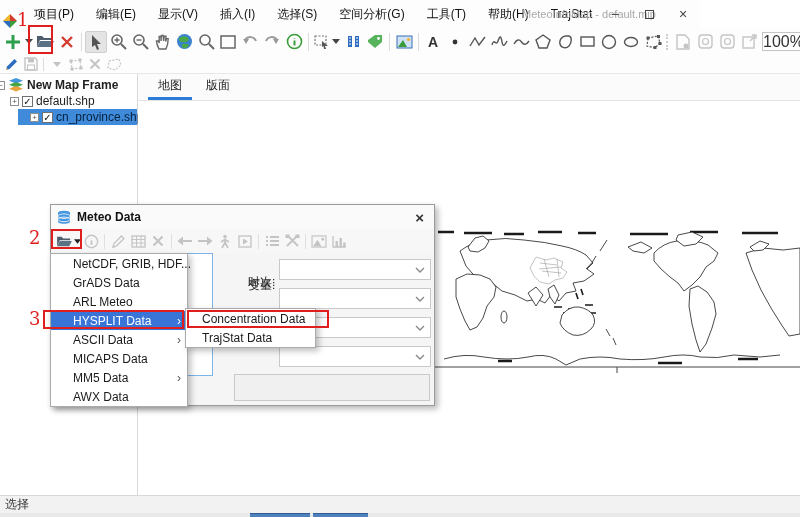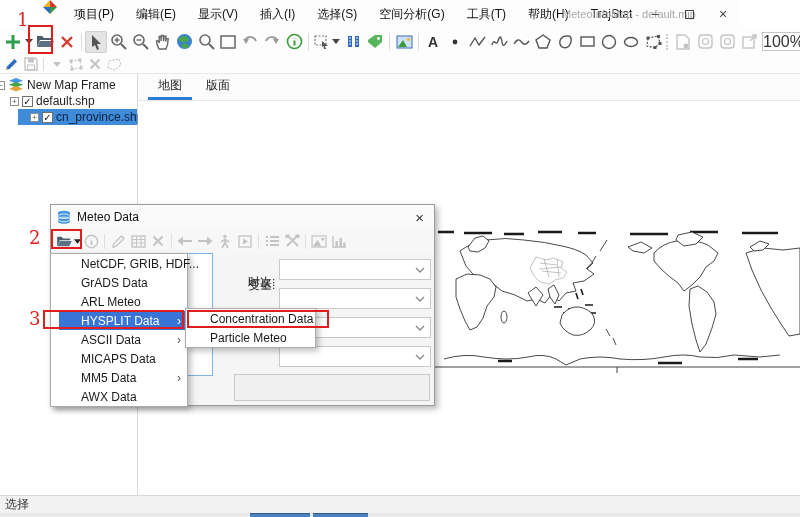--- a/index.html
+++ b/index.html
@@ -1,21 +1,21 @@
 <!DOCTYPE html>
 <html><head>
 <meta charset="utf-8">
 <style>
   * { margin:0; padding:0; box-sizing:border-box; }
   html,body { width:800px; height:517px; overflow:hidden; }
   body { font-family:"Liberation Sans","DejaVu Sans",sans-serif; font-size:12px; color:#222; background:#fff; position:relative; }
   .abs { position:absolute; }
 
   
-  .titlebar { left:0; top:0; width:700px; height:28px; background:#fdfdfd; display:flex; align-items:flex-start;margin-left:40px; }
+  .titlebar { left:0; top:0; width:700px; height:28px; background:#fdfdfd; display:flex; align-items:flex-end; }
   .logo { width:14px; height:14px; margin:0 6px 0 3px; }
   .menubar { display:flex; align-items:center; }
   .menubar .mitem { padding:0 11px; line-height:28px; color:#111; cursor:default; }
   .win-title { position:absolute; left:522px; top:0; line-height:28px; color:#a9a9a9; font-size:11px; }
   .winbtns { position:absolute; right:0; top:0; display:flex; }
   .winbtn { width:34px; height:28px; display:flex; align-items:center; justify-content:center; color:#444; font-size:14px; }
   .winbtn .sq { width:9px; height:9px; border:1px solid #444; display:block; }
 
   
   .toolbar1 { left:0; top:28px; width:800px; height:27px; background:#fdfdfd; display:flex; align-items:center; padding-left:2px; }
@@ -26,52 +26,52 @@
   .dotsep { width:4px; height:16px; margin:0 2px; border-left:2px dotted #cfcfcf; flex:0 0 auto; }
   .pressed { background:#e4e4e4; border:1px solid #cfcfcf; border-radius:2px; }
   .zoomcombo { width:46px; height:19px; border:1px solid #c4c4c4; background:#fff; display:flex; align-items:center; margin-left:2px; }
   .zoomcombo span.v { flex:1; text-align:center; font-size:16px; color:#333; }
   .dis { color:#c4c4c4; }
 
   
   .leftpanel { left:0; top:74px; width:138px; height:421px; background:#fff; border-right:1px solid #d9d9d9; padding-top:3px; }
   .trow { display:flex; align-items:center; height:16px; white-space:nowrap; }
   .trow .lbl { font-size:12px; }
-  .frame-lbl { font-weight:normal; }
+  .frame-lbl { font-weight:bold; }
   .expbox { width:9px; height:9px; border:1px solid #8f8f8f; font-size:8px; line-height:7px; text-align:center; color:#555; background:#fff; margin-right:3px; flex:0 0 auto; }
   .chk { width:11px; height:11px; border:1px solid #707070; background:#fff; font-size:10px; line-height:9px; text-align:center; color:#111; margin-right:3px; flex:0 0 auto; }
   .sel-row { background:#3f8bda; }
 
   
   .tabstrip { left:138px; top:74px; width:662px; height:27px; background:#fbfbfb; border-bottom:1px solid #e4e4e4; display:flex; align-items:flex-end; padding-left:8px; }
   .tab { padding:0 12px 6px 12px; font-size:12px; color:#1d1d1d; position:relative; }
   .tab.active::after { content:""; position:absolute; left:2px; right:2px; bottom:0; height:3px; background:#2b7cd6; }
   .maparea { left:138px; top:101px; width:662px; height:394px; background:#fff; }
 
   
   .statusbar { left:0; top:495px; width:800px; height:18px; background:#f2f2f2; border-top:1px solid #d8d8d8; display:flex; align-items:center; font-size:12px; color:#333; }
   .statusbar .cell1 { padding-left:5px; width:80px; }
   .bottomstrip { left:0; top:513px; width:800px; height:4px; background:#e9e9e9; }
   .taskbtn { position:absolute; top:0; height:4px; background:#4f81bd; border-top:1px solid #2f5d94; }
 
   
   .dialog { left:50px; top:204px; width:385px; height:202px; background:#f5f5f5; border:1px solid #9a9a9a; box-shadow:3px 3px 6px rgba(0,0,0,.28); z-index:40; }
-  .dlg-title { height:24px; background:#fafafa; display:flex; align-items:center; padding:0 6px; }
+  .dlg-title { height:24px; background:#fafafa; display:flex; align-items:center; padding:0 6px;font-weight:bold; }
   .dlg-title .t { margin-left:6px; font-size:12px; color:#111; }
   .dlg-close { margin-left:auto; font-size:15px; color:#333; padding:0 4px; }
   .dlg-toolbar { height:24px; display:flex; align-items:center; padding-left:4px; background:#f7f7f7; }
   .dtb { width:20px; height:20px; display:flex; align-items:center; justify-content:center; flex:0 0 auto; }
   .dsep { width:1px; height:15px; background:#e0e0e0; margin:0 3px; flex:0 0 auto; }
   .listbox { position:absolute; left:10px; top:48px; width:152px; height:123px; background:#fff; border:1px solid #7eb4ea; }
   .fldlabel { position:absolute; font-size:12px; color:#222; }
   .combo { position:absolute; left:228px; width:152px; height:21px; background:#fff; border:1px solid #c9c9c9; display:flex; align-items:center; justify-content:flex-end; padding-right:5px; }
   .infobox { position:absolute; left:183px; top:169px; width:196px; height:27px; background:#f0f0f0; border:1px solid #c9c9c9; }
 
   
-  .popup { background:#fff; border:1px solid #ababab; box-shadow:3px 3px 6px rgba(0,0,0,.25); z-index:60;padding-left:8px; }
+  .popup { background:#fff; border:1px solid #ababab; box-shadow:3px 3px 6px rgba(0,0,0,.25); z-index:60; }
   .menu1 { left:50px; top:253px; width:138px; }
   .menu2 { left:185px; top:308px; width:131px; z-index:65; }
   .pitem { height:19px; display:flex; align-items:center; padding:0 6px 0 22px; font-size:12px; color:#1a1a1a; white-space:nowrap; }
   .menu2 .pitem { padding-left:16px; }
   .pitem .arrow { margin-left:auto; color:#555; font-size:12px; }
   .pitem.hl { background:#3875d7; color:#fff; }
   .pitem.hl .arrow { color:#fff; }
 
   
   .redbox { position:absolute; border:2px solid #e01e1e; z-index:80; pointer-events:none; }
@@ -590,21 +590,21 @@
   <div class="pitem">
       <span>AWX Data</span>
     </div>
 </div>
 
 <div class="abs popup menu2">
   <div class="pitem">
       <span>Concentration Data</span>
     </div>
   <div class="pitem">
-      <span>Particle Meteo</span>
+      <span>TrajStat Data</span>
     </div>
 </div>
 
 <span class="rednum" style="left:17px;top:9px">1</span>
 <div class="redbox" style="left:28px;top:25px;width:25px;height:29px"></div>
 <span class="rednum" style="left:29px;top:227px">2</span>
 <div class="redbox" style="left:51px;top:229px;width:31px;height:20px"></div>
 <span class="rednum" style="left:29px;top:308px">3</span>
 <div class="redbox" style="left:43px;top:310px;width:141px;height:19px"></div>
 <div class="redbox" style="left:187px;top:310px;width:142px;height:18px"></div>

